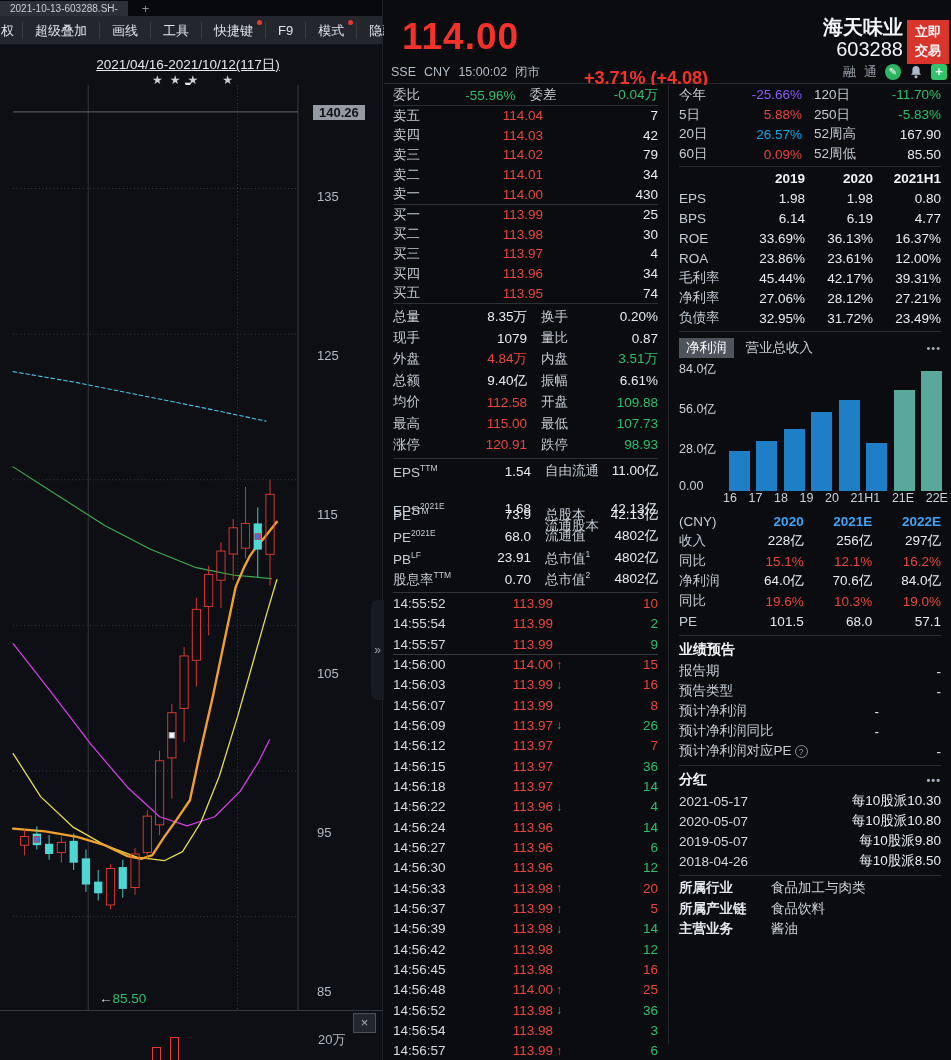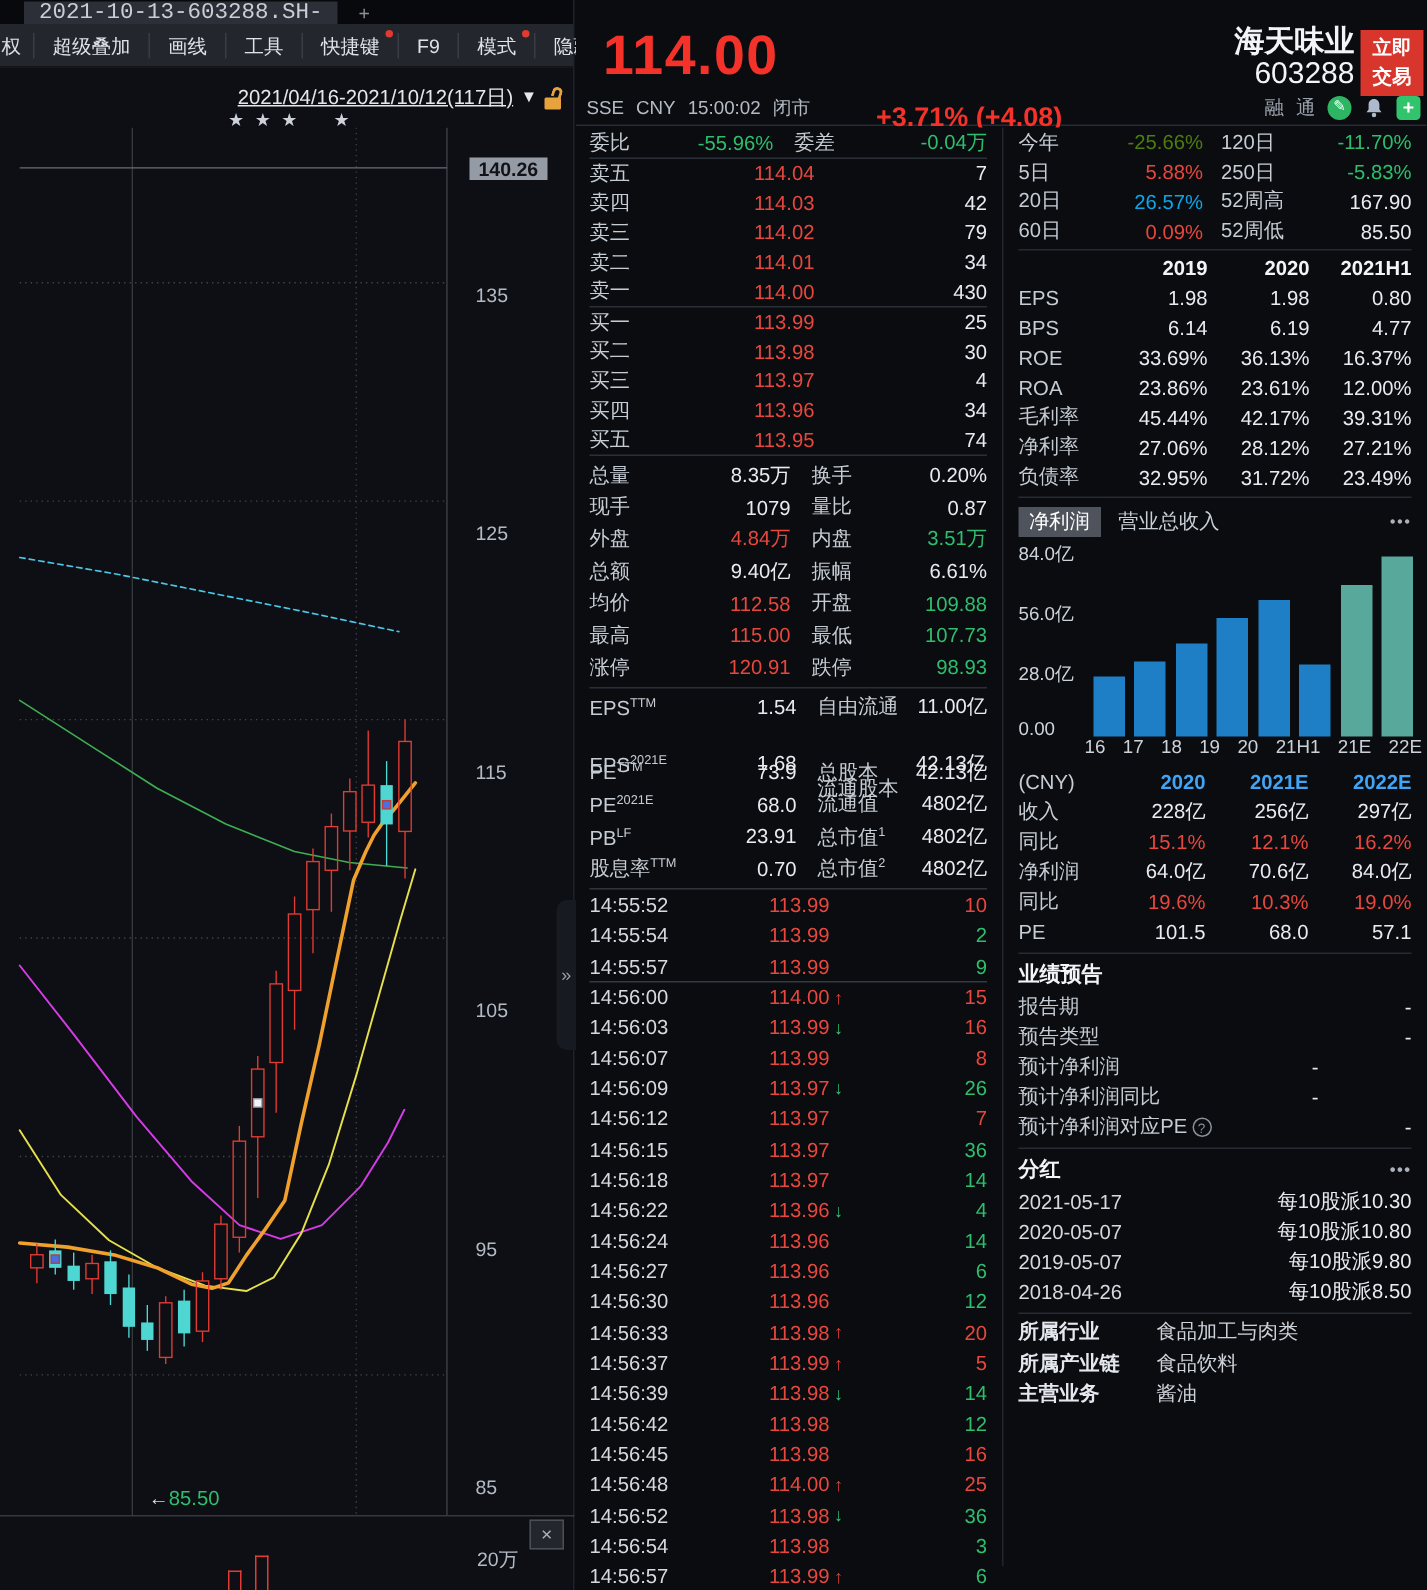--- a/index.html
+++ b/index.html
@@ -6,29 +6,29 @@
   body {
     width: 951px; height: 1060px; overflow: hidden;
     background: #07080b; color: #e5e9ee;
     font-family: "Liberation Sans", "DejaVu Sans", sans-serif;
   }
   #app { position: relative; width: 951px; height: 1060px; background: #0a0c10; }
 
   
   .left { position: absolute; left: 0; top: 0; width: 383px; height: 1060px; background: #0d0f14; border-right: 1px solid #1e2128; }
   .tabstrip { height: 16px; background: #08090c; display: flex; align-items: center; }
-  .tab { background: #2c2f37; color: #c9ced6; font-size: 15px; padding: 0 10px; height: 15px; line-height: 15px; margin-left: 16px; white-space: nowrap; font-family: Liberation Mono, monospace; }
+  .tab { background: #2c2f37; color: #c9ced6; font-size: 10px; padding: 0 10px; height: 15px; line-height: 15px; white-space: nowrap; }
   .newtab { color: #8b9099; margin-left: 14px; font-size: 13px; }
   .menubar { height: 29px; background: #23262c; display: flex; align-items: center; border-bottom: 1px solid #121419; }
   .mitem { position: relative; padding: 0 12px; font-size: 13px; color: #dfe3e9; height: 17px; line-height: 17px; border-right: 1px solid #383c44; white-space: nowrap; cursor: default; }
   .mitem:first-child { padding: 0 8px 0 1px; }
   .mitem:last-child { border-right: none; }
   .mdot { position: absolute; top: -2px; right: 3px; width: 5px; height: 5px; border-radius: 50%; background: #e03a31; }
   .marrow { font-size: 10px; margin-left: 1px; }
-  .chart-head { position: absolute; top: 56px; left: 0; width: 380px; display: flex; justify-content: flex-end; align-items: center; gap: 5px; padding-right: 4px; }
+  .chart-head { position: absolute; top: 56px; left: 0; width: 380px; display: flex; justify-content: flex-end; align-items: center; gap: 5px; padding-right: 4px; flex-direction: column; }
   .drange { font-size: 13.5px; color: #e4e8ee; text-decoration: underline; }
   .dd-arrow { color: #e4e8ee; font-size: 11px; }
   .lock { position: relative; width: 13px; height: 15px; display: inline-block; }
   .lock-shackle { position: absolute; top: 0; left: 5px; width: 7px; height: 7px; border: 2px solid #e8a33d; border-bottom: none; border-radius: 4px 4px 0 0; transform: rotate(18deg); }
   .lock-body { position: absolute; bottom: 0; left: 0; width: 11px; height: 8px; background: #e8a33d; border-radius: 1px; }
   .stars { position: absolute; top: 73px; left: 152px; display: flex; color: #cdd2da; font-size: 12px; }
   .stars span:nth-child(2), .stars span:nth-child(3) { margin-left: 7px; }
   .stars span:nth-child(4) { margin-left: 24px; }
   #kline-svg { position: absolute; top: 85px; left: 0; }
   .axlabel { position: absolute; left: 317px; font-size: 13px; color: #b3bac4; }
@@ -565,21 +565,21 @@
           <span class="tk-a red">↑</span>
           <span class="tk-v" style="color: rgb(47, 190, 110);">6</span>
         </div>
       </div>
   </div>
 
   <div class="right">
     <div id="returns">
         <div class="rt-row">
           <span class="lab">今年</span>
-          <span class="val" style="color: #4d7c0f;">-25.66%</span>
+          <span class="val" style="color: #8b5cf6;">-25.66%</span>
           <span class="lab" style="padding-left: 12px;">120日</span>
           <span class="val" style="color: rgb(47, 190, 110);">-11.70%</span>
         </div>
         <div class="rt-row">
           <span class="lab">5日</span>
           <span class="val" style="color: rgb(232, 71, 61);">5.88%</span>
           <span class="lab" style="padding-left: 12px;">250日</span>
           <span class="val" style="color: rgb(47, 190, 110);">-5.83%</span>
         </div>
         <div class="rt-row">

